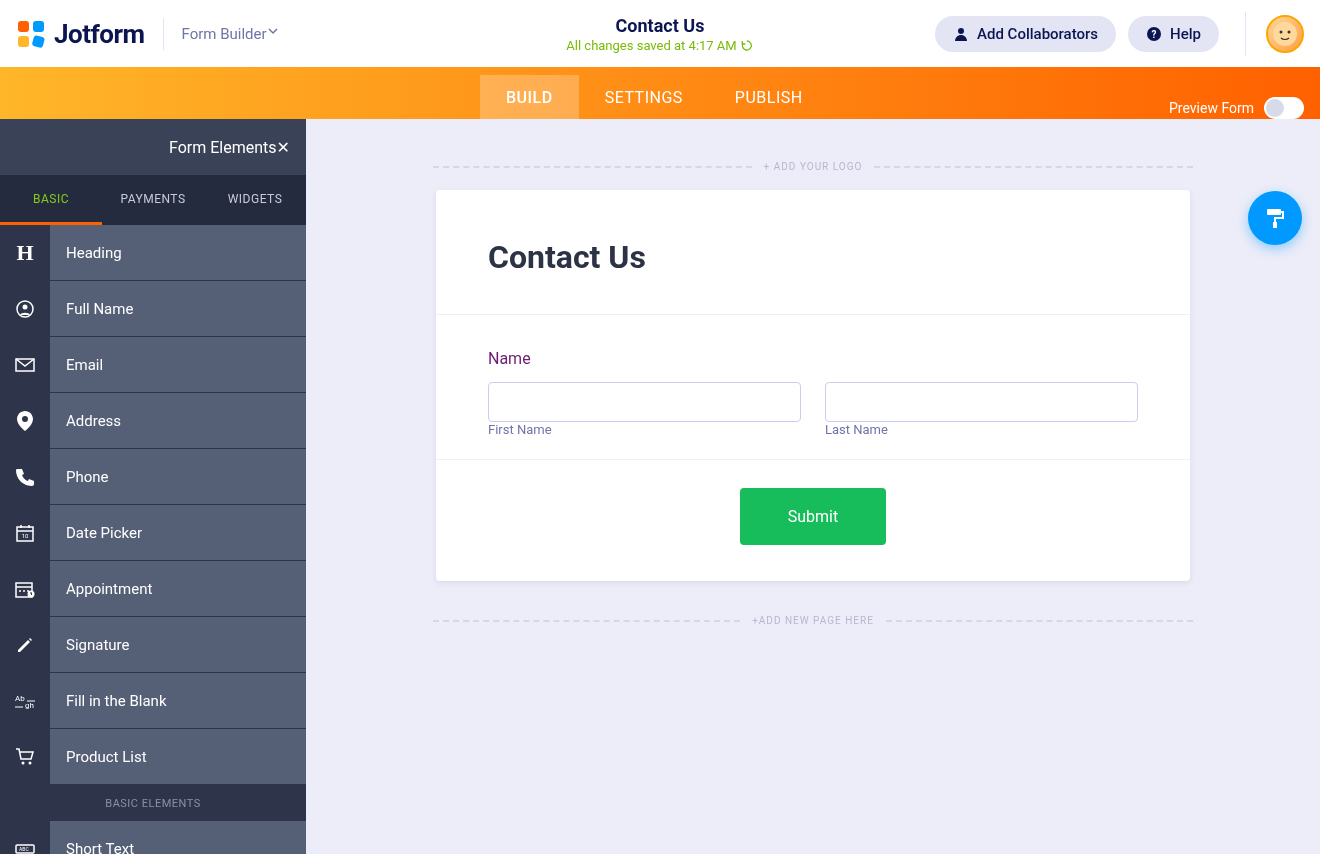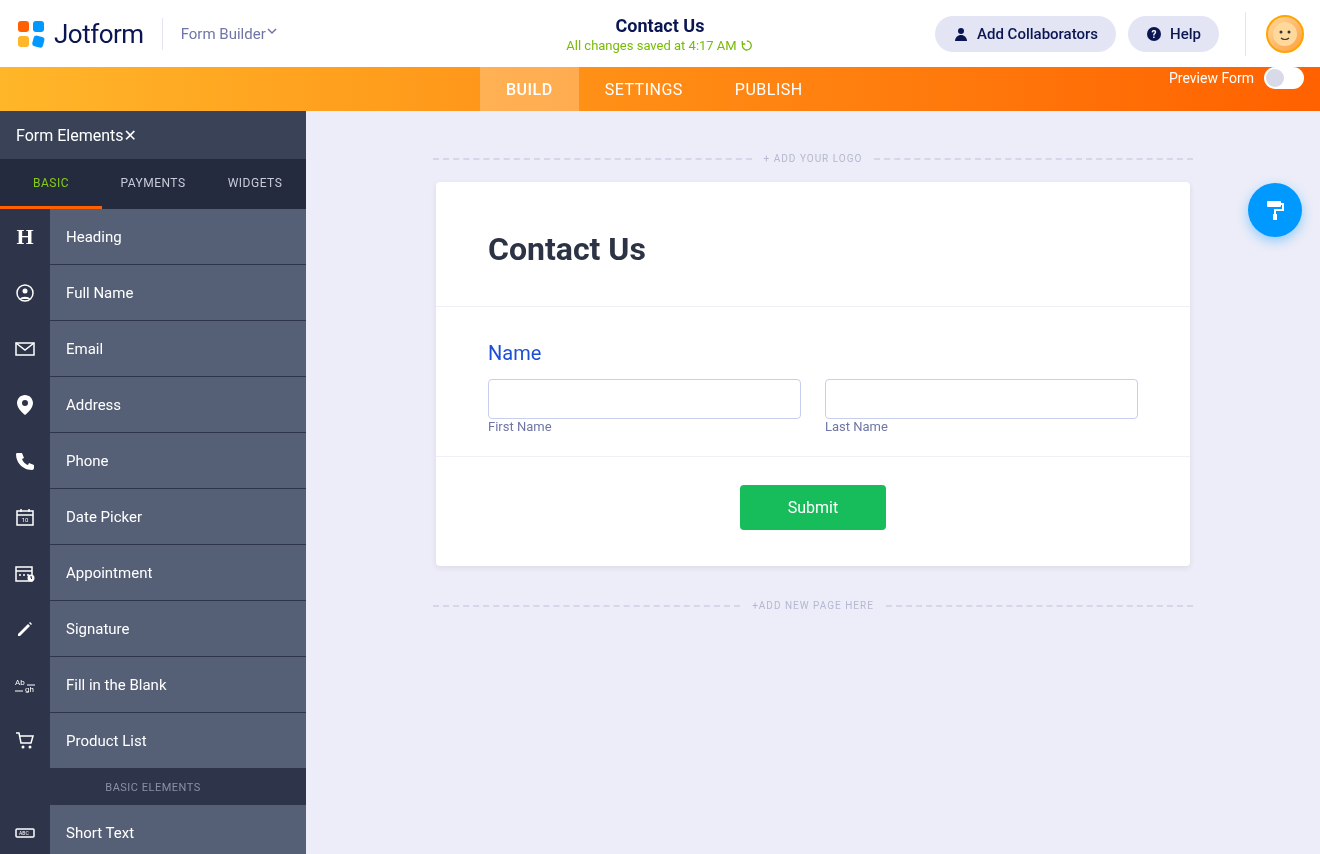--- a/index.html
+++ b/index.html
@@ -1,66 +1,66 @@
 <!DOCTYPE html>
 <html><head>
 <meta charset="utf-8">
 <style>
 *{box-sizing:border-box;margin:0;padding:0;font-family:-apple-system,BlinkMacSystemFont,"Segoe UI",Roboto,Arial,sans-serif}
 body{width:1320px;height:854px;overflow:hidden;background:#f3f3fe}
 .top-bar{height:67px;background:#fff;display:flex;align-items:center;padding:0 16px;position:relative}
 .logo-area{display:flex;align-items:center;gap:8px}
 .logo-mark{width:30px;height:30px;position:relative}
-.logo-text{font-size:26px;font-weight:400;color:#0a1551;letter-spacing:-0.5px}
+.logo-text{font-size:26px;font-weight:700;color:#0a1551;letter-spacing:-0.5px}
 .divider-v{width:1px;height:32px;background:#e3e5f5;margin:0 18px}
 .form-builder-label{font-size:15px;color:#6f76a7;display:flex;align-items:flex-start;cursor:pointer}
 .center-title{position:absolute;left:50%;transform:translateX(-50%);text-align:center}
 .center-title h1{font-size:18px;font-weight:700;color:#0a1551}
 .center-title .saved{font-size:13px;color:#78bb07;margin-top:2px;display:flex;align-items:center;justify-content:center;gap:4px}
 .right-actions{margin-left:auto;display:flex;align-items:center;gap:12px}
 .pill-btn{background:#e3e5f5;border:none;padding:9px 18px;border-radius:20px;font-size:15px;color:#0a1551;font-weight:500;display:flex;align-items:center;gap:8px;cursor:pointer}
 .avatar{width:38px;height:38px;border-radius:50%;background:linear-gradient(135deg,#ffd89b,#ff9f43);border:2px solid #ffa500;display:flex;align-items:center;justify-content:center;margin-left:8px}
 .avatar-sep{width:1px;height:44px;background:#e3e5f5;margin-left:14px}
-.nav-strip{height:44px;background:linear-gradient(90deg,#ffb629 0%,#ff6100 100%);display:flex;align-items:flex-start;position:relative}
+.nav-strip{height:52px;background:linear-gradient(90deg,#ffb629 0%,#ff6100 100%);display:flex;align-items:flex-end;position:relative}
 .nav-tabs{display:flex;margin-left:480px}
 .nav-tab{padding:0 26px;height:44px;display:flex;align-items:center;color:#fff;font-size:16px;letter-spacing:0.5px;cursor:pointer}
 .nav-tab.active{background:rgba(255,255,255,0.25);font-weight:500}
 .preview-area{position:absolute;right:16px;display:flex;align-items:center;gap:10px;color:#fff;font-size:14px}
 .toggle{width:40px;height:22px;background:#fff;border-radius:11px;position:relative;cursor:pointer}
 .toggle::after{content:"";position:absolute;width:18px;height:18px;background:#d8dae9;border-radius:50%;top:2px;left:2px}
 .main{display:flex;height:calc(854px - 111px)}
 .sidebar{width:306px;background:#2e354a;display:flex;flex-direction:column;height:100%}
-.sidebar-hdr{height:48px;background:#3a4257;display:flex;align-items:center;justify-content:flex-start;padding:14px 16px;color:#fff}
+.sidebar-hdr{height:56px;background:#3a4257;display:flex;align-items:center;justify-content:flex-end;padding:14px 16px;color:#fff}
 .sidebar-hdr span{font-size:16px}
 .close-x{font-size:20px;cursor:pointer;color:#fff}
 .sidebar-tabs{display:flex;background:#252b3e;height:50px}
 .sidebar-tab{flex:1;display:flex;align-items:center;justify-content:center;color:#c8cad8;font-size:12px;letter-spacing:0.5px;cursor:pointer;border-bottom:3px solid transparent}
 .sidebar-tab.active{color:#84cc16;border-bottom-color:#ff6100}
 .elements-list{flex:1;overflow-y:auto}
 .elements-list::-webkit-scrollbar{width:8px}
 .elements-list::-webkit-scrollbar-track{background:#2e354a}
 .elements-list::-webkit-scrollbar-thumb{background:#4e5670;border-radius:4px}
 .element-row{display:flex;align-items:center;height:55px;cursor:pointer;background:#555f76;margin-bottom:1px}
 .element-icon{width:50px;height:55px;background:#2e354a;display:flex;align-items:center;justify-content:center;color:#fff;font-size:18px}
 .element-label{padding-left:16px;color:#fff;font-size:15px}
 .section-hdr{height:36px;background:#2e354a;color:#8a90a7;font-size:11px;letter-spacing:0.5px;display:flex;align-items:center;justify-content:center}
 .canvas{flex:1;background:#ecedf8;padding:42px 0;overflow-y:auto;position:relative}
 .add-hint{text-align:center;color:#b5b8d0;font-size:10px;letter-spacing:1px;margin:0 auto 18px;width:760px;display:flex;align-items:center;gap:12px}
 .add-hint::before,.add-hint::after{content:"";flex:1;border-top:2px dashed #d5d7e8}
 .form-card{width:754px;margin:0 auto;background:#fff;border-radius:4px;box-shadow:0 2px 6px rgba(0,0,0,0.08)}
 .form-header{padding:48px 52px 38px;border-bottom:1px solid #eef0f7}
 .form-title{font-size:32px;font-weight:700;color:#2c3345}
 .form-body{padding:34px 52px 22px;border-bottom:1px solid #eef0f7}
-.field-label{font-size:20px;color:#1d4ed8;margin-bottom:14px;display:block}
+.field-label{font-size:16px;color:#701a75;margin-bottom:14px;display:block}
 .name-row{display:flex;gap:24px}
 .name-col{flex:1}
 .text-input{width:100%;height:40px;border:1px solid #c8ceed;border-radius:4px;padding:0 10px;font-size:15px}
 .sub-label{font-size:13px;color:#6f76a7;display:block}
 .submit-area{padding:28px 0 36px;display:flex;justify-content:center}
-.submit-btn{background:#18bd5b;color:#fff;border:none;padding:13px 48px;font-size:16px;border-radius:4px;cursor:pointer}
+.submit-btn{background:#18bd5b;color:#fff;border:none;padding:19px 48px;font-size:16px;border-radius:4px;cursor:pointer}
 .fab{position:absolute;right:18px;top:72px;width:54px;height:54px;border-radius:50%;background:#0099ff;display:flex;align-items:center;justify-content:center;cursor:pointer;box-shadow:0 4px 12px rgba(0,153,255,0.4)}
 .add-hint.bottom{margin-top:34px}
 svg{display:block}
 </style>
 </head>
 <body>
 
 <div class="top-bar">
   <div class="logo-area">
     <div class="logo-mark">

